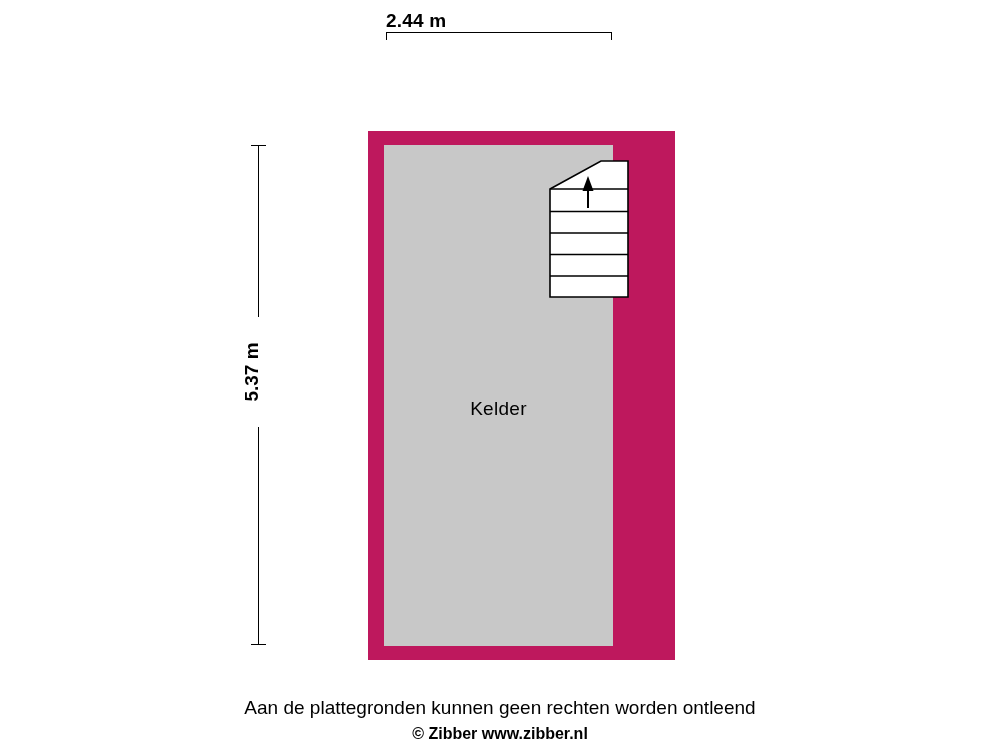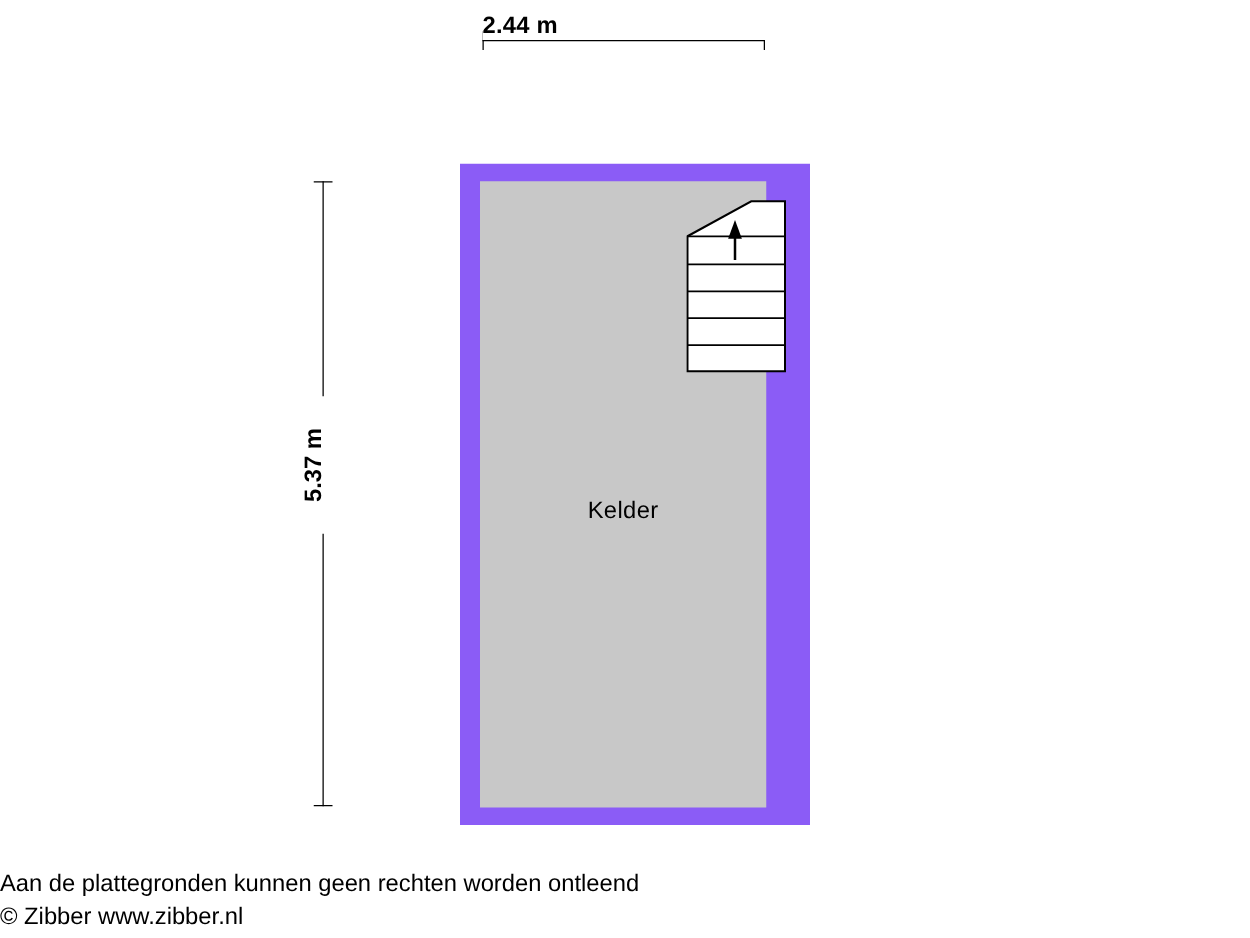--- a/index.html
+++ b/index.html
@@ -92,23 +92,23 @@
     transform: rotate(-90deg);
     background: #ffffff;
     line-height: 24px;
   }
 
   
   #floorplan {
     position: absolute;
     left: 368px;
     top: 131px;
-    width: 280px;
+    width: 307px;
     height: 529px;
-    background: #8b5cf6;
+    background: #be185d;
     box-sizing: border-box;
   }
   #room-floor {
     position: absolute;
     left: 16px;
     top: 14px;
     width: 229px;
     height: 501px;
     background: #c8c8c8;
   }
@@ -132,28 +132,30 @@
     height: 158px;
   }
   #staircase svg { display: block; }
 
   
   #footer {
     position: absolute;
     left: 0;
     top: 695px;
     width: 1000px;
+    text-align: center;
   }
   #footer .line1 {
     font-size: 19px;
     line-height: 26px;
   }
   #footer .line2 {
-    font-size: 19px;
+    font-size: 16px;
     line-height: 26px;
+    font-weight: bold;
   }
 </style>
 </head>
 <body>
 
 <div id="top-dim">
   <div class="dim-line"></div>
   <div class="cap-left"></div>
   <div class="cap-right"></div>
   <div class="dim-label">2.44 m</div>

